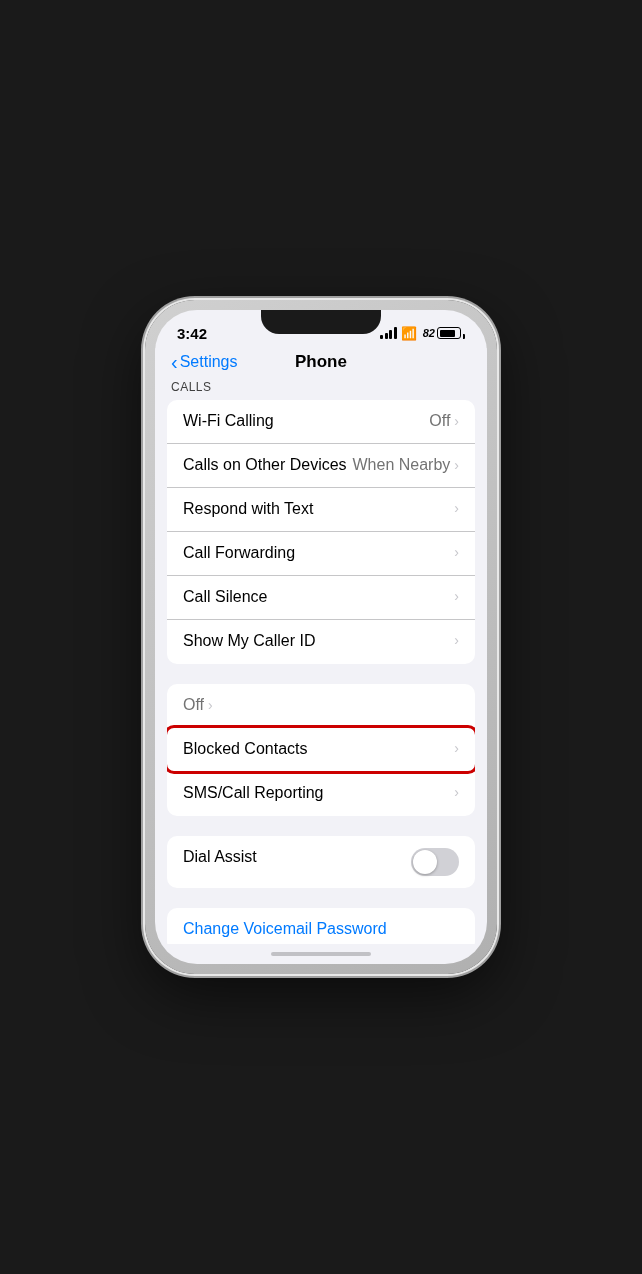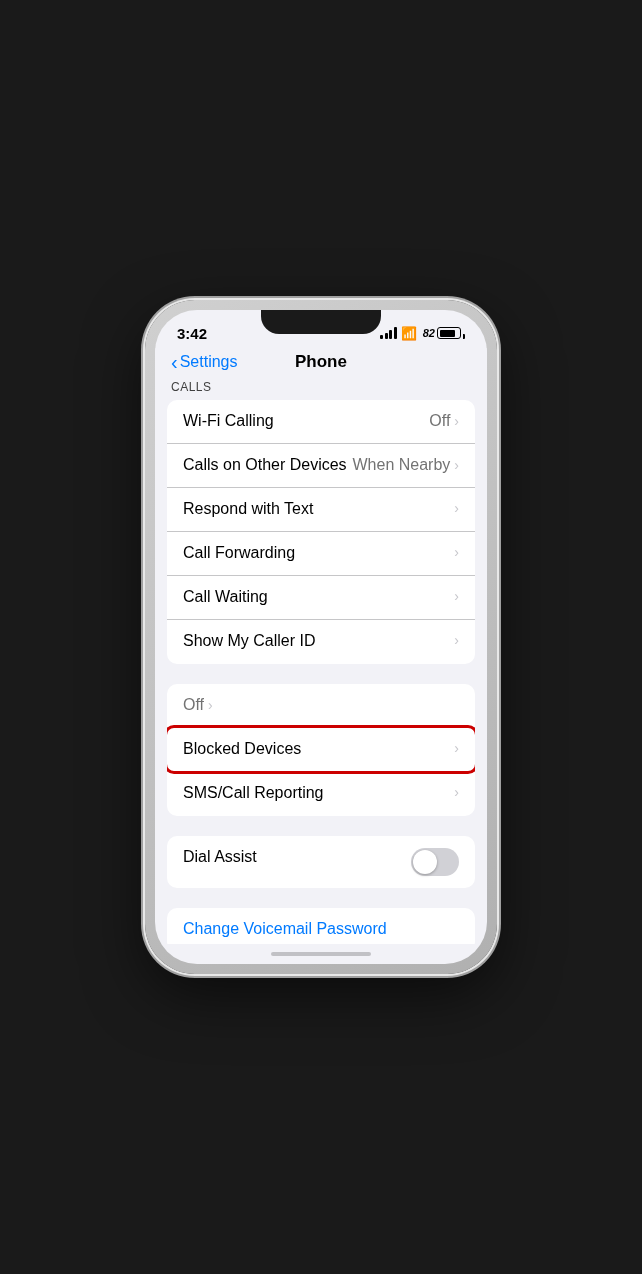--- a/index.html
+++ b/index.html
@@ -339,21 +339,21 @@
             <div class="row-left">
               <span class="row-label">Call Forwarding</span>
             </div>
             <div class="row-right">
               <span class="row-chevron">›</span>
             </div>
           </div>
 
           <div class="settings-row">
             <div class="row-left">
-              <span class="row-label">Call Waiting</span>
+              <span class="row-label">Call Silence</span>
             </div>
             <div class="row-right">
               <span class="row-chevron">›</span>
             </div>
           </div>
 
           <div class="settings-row">
             <div class="row-left">
               <span class="row-label">Show My Caller ID</span>
             </div>
@@ -386,21 +386,21 @@
                 top: -3px;
                 left: -3px;
                 right: -3px;
                 bottom: -3px;
                 border: 3px solid #cc0000;
                 border-radius: 10px;
                 pointer-events: none;
                 z-index: 5;
               "></div>
               <div class="row-left">
-                <span class="row-label">Blocked Devices</span>
+                <span class="row-label">Blocked Contacts</span>
               </div>
               <div class="row-right">
                 <span class="row-chevron">›</span>
               </div>
             </div>
           </div>
 
           <div class="settings-row">
             <div class="row-left">
               <span class="row-label">SMS/Call Reporting</span>

